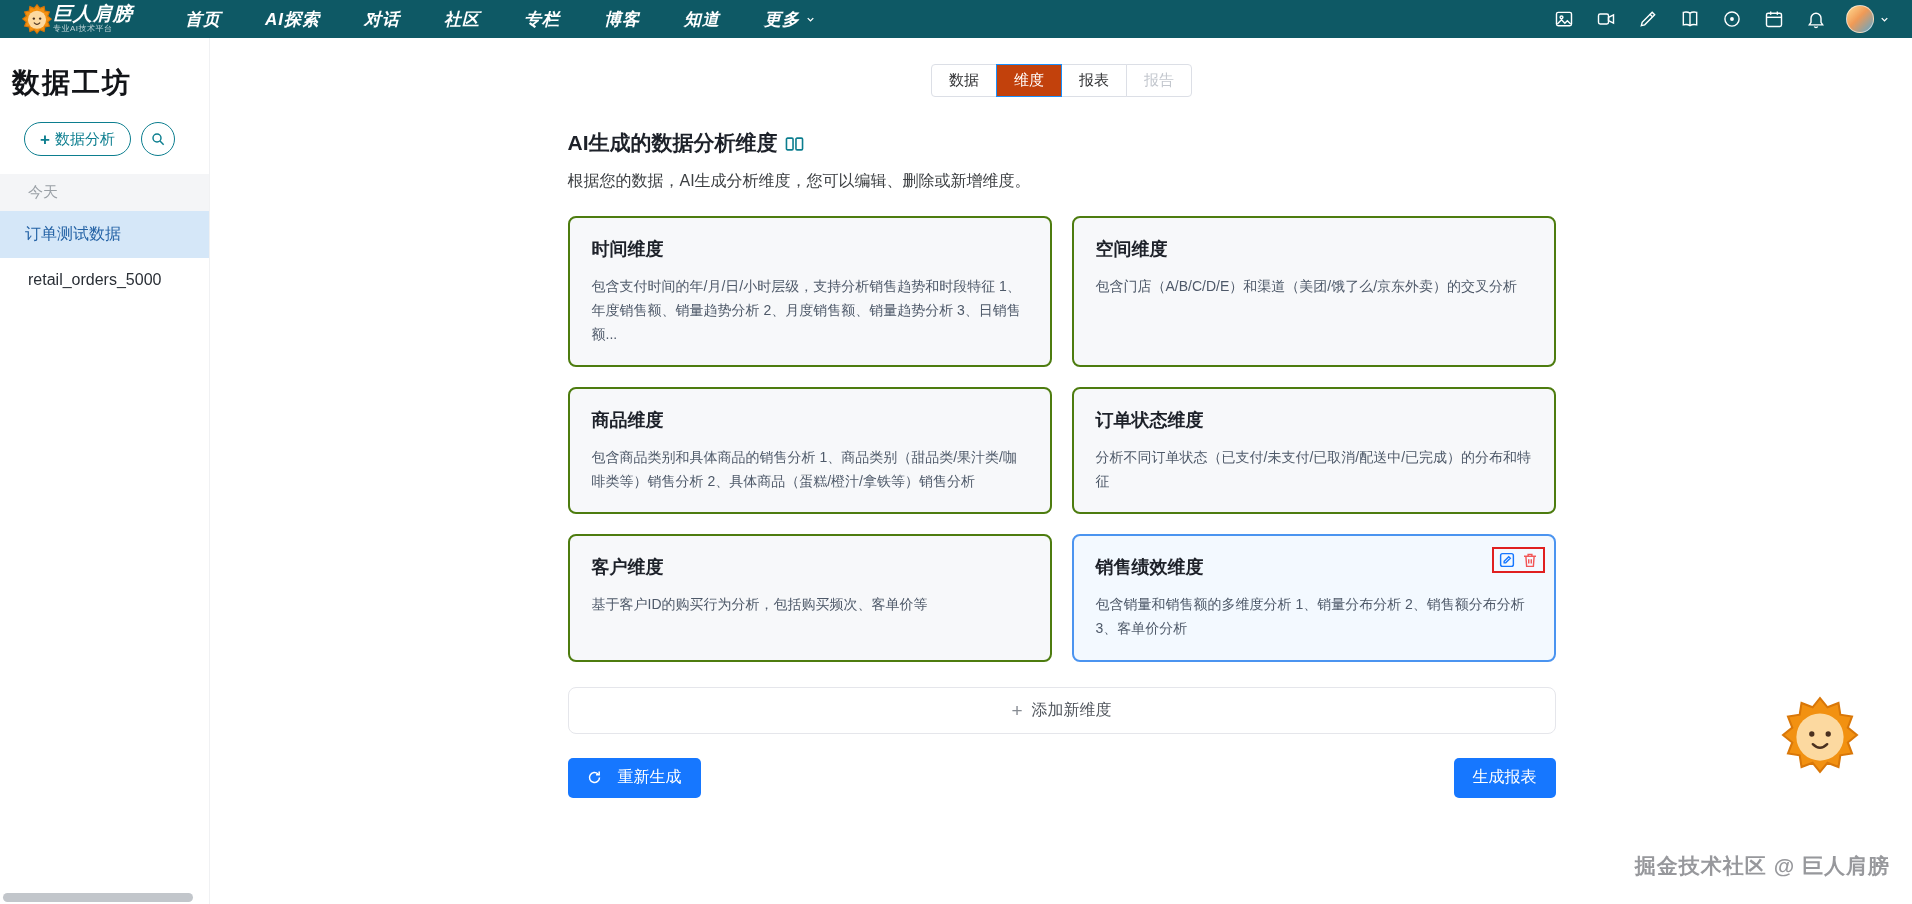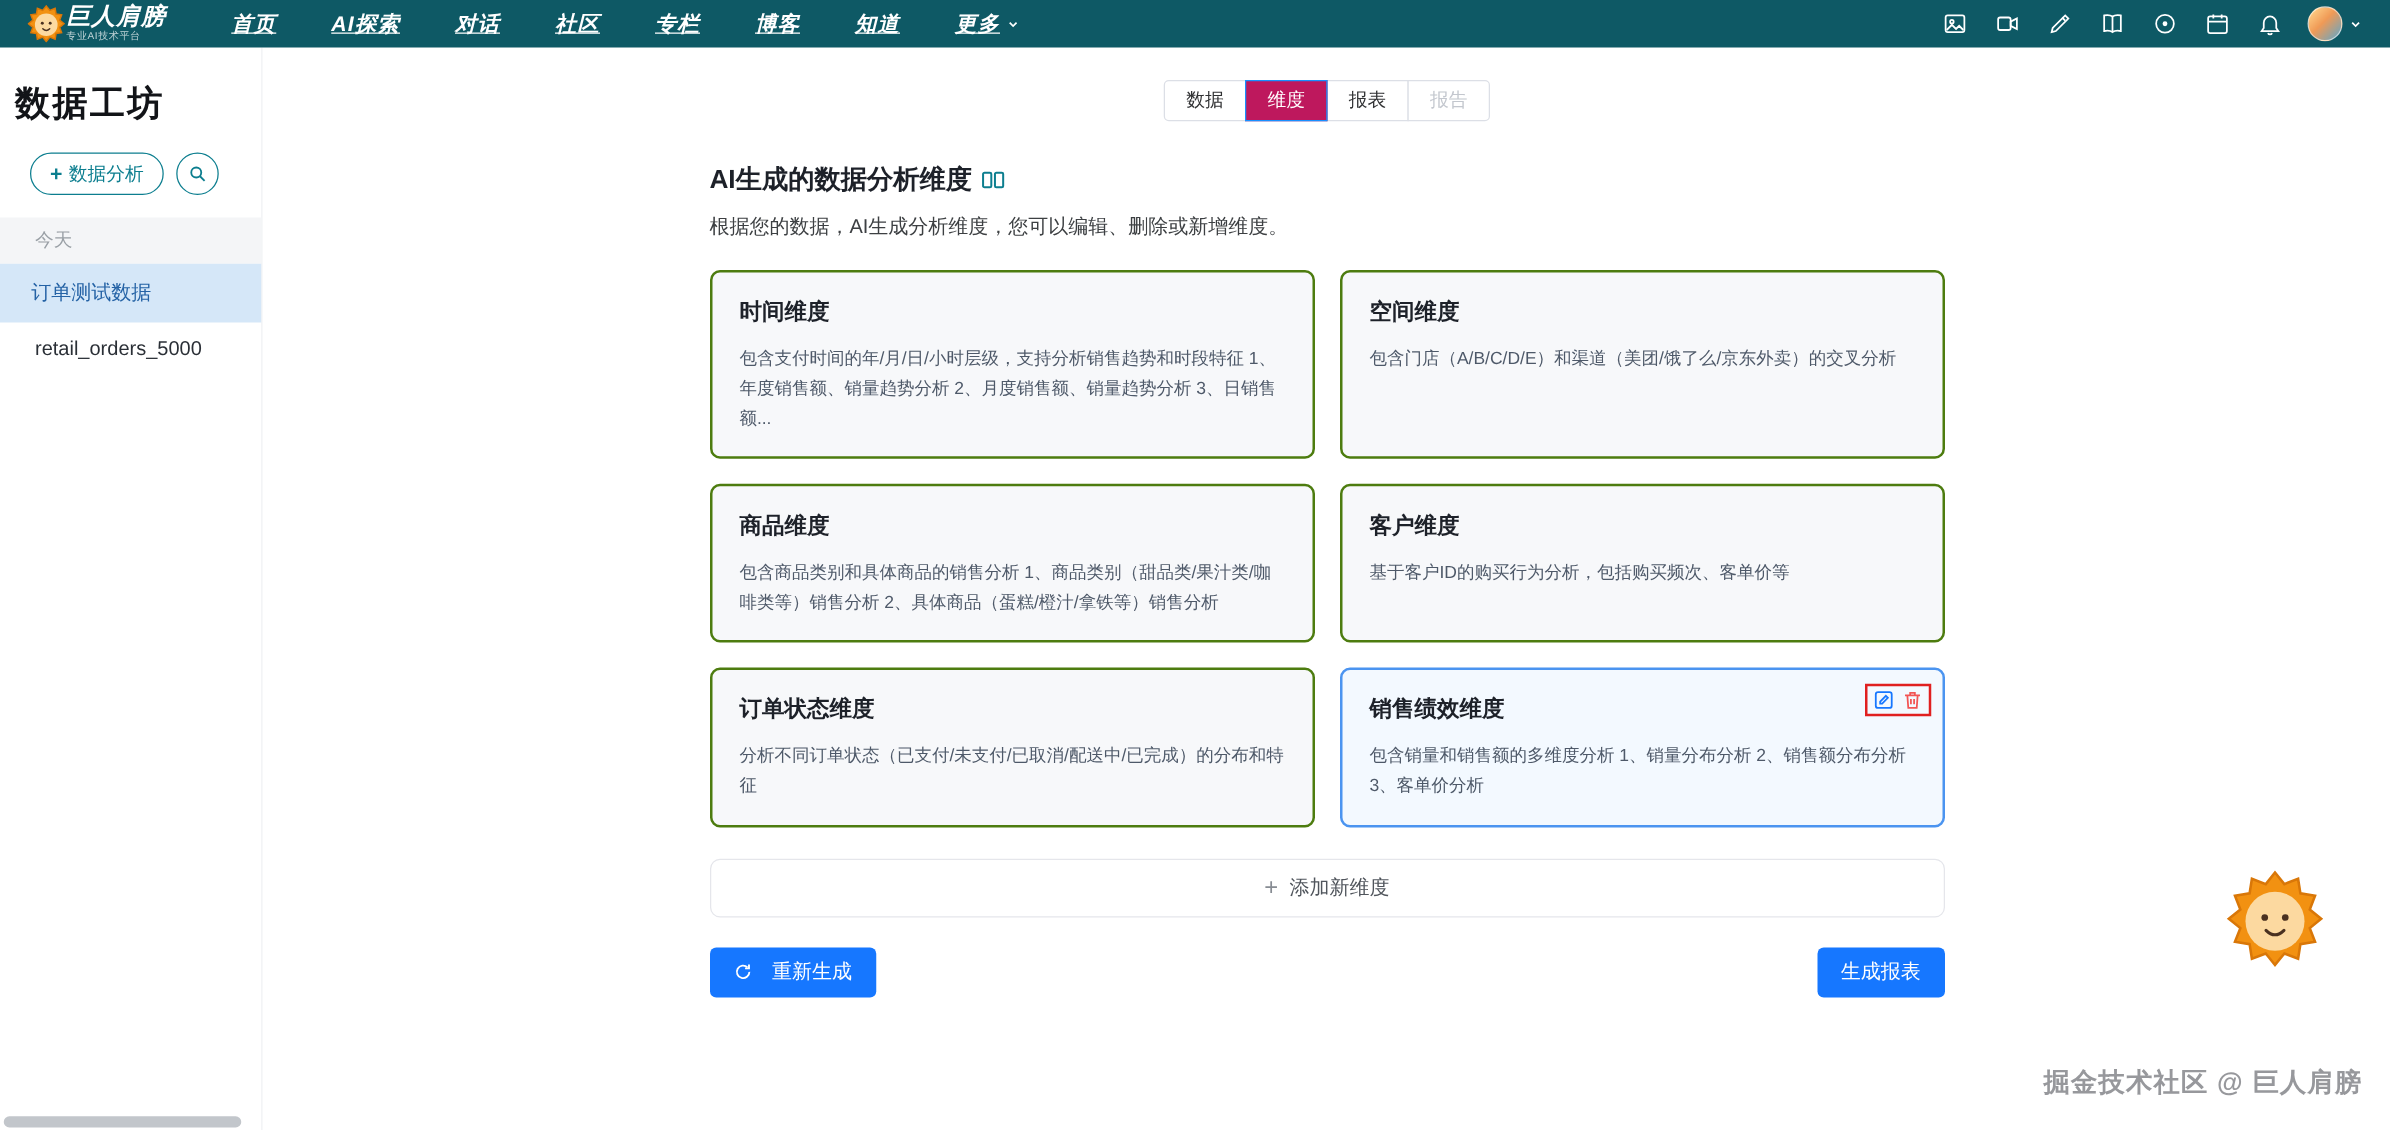--- a/index.html
+++ b/index.html
@@ -6,21 +6,21 @@
   html,body{width:1912px;height:904px;}
   body{position:relative;overflow:hidden;background:#ffffff;font-family:"Liberation Sans","DejaVu Sans",sans-serif;}
 
   
   .navbar{position:absolute;top:0;left:0;width:100%;height:38px;background:#0e5965;display:flex;align-items:center;padding:0 22px;color:#fff;z-index:20;}
   .brand{display:flex;align-items:center;gap:1px;margin-right:52px;cursor:pointer;}
   .logo{width:30px;height:30px;display:flex;}
   .brand-text{display:flex;flex-direction:column;line-height:1.08;}
   .brand-name{font-size:19px;font-weight:bold;font-style:italic;letter-spacing:1px;}
   .brand-tagline{font-size:8px;opacity:.72;letter-spacing:.5px;}
-  .nav-items{display:flex;align-items:center;gap:44px;text-decoration:underline;}
+  .nav-items{display:flex;align-items:center;gap:44px;}
   .nav-item{font-size:17px;font-weight:bold;font-style:italic;cursor:pointer;display:flex;align-items:center;gap:5px;letter-spacing:1px;white-space:nowrap;}
   .nav-right{margin-left:auto;display:flex;align-items:center;gap:19px;}
   .nav-icon{width:23px;height:23px;display:flex;align-items:center;justify-content:center;cursor:pointer;}
   .avatar-wrap{display:flex;align-items:center;gap:5px;cursor:pointer;}
   .avatar{width:28px;height:28px;border-radius:50%;background:linear-gradient(135deg,#ffd58c 5%,#f09a56 45%,#58a7cf 100%);border:1px solid rgba(255,255,255,.55);}
 
   
   .sidebar{position:absolute;top:38px;left:0;width:210px;bottom:0;background:#fff;border-right:1px solid #f0f1f3;}
   .sidebar-title{font-size:28px;font-weight:bold;color:#121418;padding:26px 0 0 12px;letter-spacing:2px;}
   .sidebar-actions{display:flex;align-items:center;gap:10px;padding:20px 0 18px 24px;}
@@ -32,21 +32,21 @@
   .side-item.selected{background:#d5e7f8;color:#2462a5;padding-left:25px;}
   .sidebar-scrollbar{position:absolute;left:3px;bottom:2px;width:190px;height:9px;border-radius:5px;background:#c2c6cb;cursor:pointer;}
 
   
   .main{position:absolute;top:38px;left:211px;right:0;bottom:0;background:#fff;}
   .tabs-row{display:flex;justify-content:center;padding-top:26px;}
   .segmented{display:flex;}
   .seg-btn{height:33px;padding:0 17px;font-size:15px;background:#fff;border:1px solid #dcdfe6;color:#303133;cursor:pointer;margin-left:-1px;position:relative;}
   .seg-btn:first-child{border-radius:4px 0 0 4px;margin-left:0;}
   .seg-btn:last-child{border-radius:0 4px 4px 0;}
-  .seg-btn.active{background:#be185d;border-color:#1890ff;color:#fff;z-index:1;}
+  .seg-btn.active{background:#c2410c;border-color:#1890ff;color:#fff;z-index:1;}
   .seg-btn.disabled{color:#c3c7ce;cursor:not-allowed;}
 
   .content{width:988px;margin:32px auto 0;}
   .page-title-row{display:flex;align-items:center;gap:7px;}
   .page-title{font-size:21px;font-weight:bold;color:#1d2129;}
   .title-icon{display:flex;margin-top:2px;}
   .page-subtitle{margin-top:14px;font-size:16px;color:#3d4043;}
   .cards{margin-top:24px;display:grid;grid-template-columns:1fr 1fr;gap:20px;}
   .card{background:#f7f8fa;border-radius:8px;border:2px solid #4d7c0f;padding:19px 22px;position:relative;cursor:pointer;}
   .card.selected{background:#f3f9ff;border-color:#4b94f0;}
@@ -213,26 +213,26 @@
       </div>
       <div class="card">
         <div class="card-title">空间维度</div>
         <div class="card-desc">包含门店（A/B/C/D/E）和渠道（美团/饿了么/京东外卖）的交叉分析</div>
       </div>
       <div class="card">
         <div class="card-title">商品维度</div>
         <div class="card-desc">包含商品类别和具体商品的销售分析 1、商品类别（甜品类/果汁类/咖啡类等）销售分析 2、具体商品（蛋糕/橙汁/拿铁等）销售分析</div>
       </div>
       <div class="card">
+        <div class="card-title">订单状态维度</div>
+        <div class="card-desc">分析不同订单状态（已支付/未支付/已取消/配送中/已完成）的分布和特征</div>
+      </div>
+      <div class="card">
         <div class="card-title">客户维度</div>
         <div class="card-desc">基于客户ID的购买行为分析，包括购买频次、客单价等</div>
-      </div>
-      <div class="card">
-        <div class="card-title">订单状态维度</div>
-        <div class="card-desc">分析不同订单状态（已支付/未支付/已取消/配送中/已完成）的分布和特征</div>
       </div>
       <div class="card selected">
         <div class="card-title">销售绩效维度</div>
         <div class="card-desc">包含销量和销售额的多维度分析 1、销量分布分析 2、销售额分布分析 3、客单价分析</div>
         <div class="card-actions">
           <button class="icon-btn">
             <svg width="18" height="18" viewBox="0 0 24 24" fill="none" stroke="#1677ff" stroke-width="1.9">
                 <rect x="3.5" y="3.5" width="17" height="17" rx="2.5"></rect>
                 <path d="M14.3 7.6l2.1 2.1-6.1 6.1H8.2v-2.1z"></path>
               </svg>

